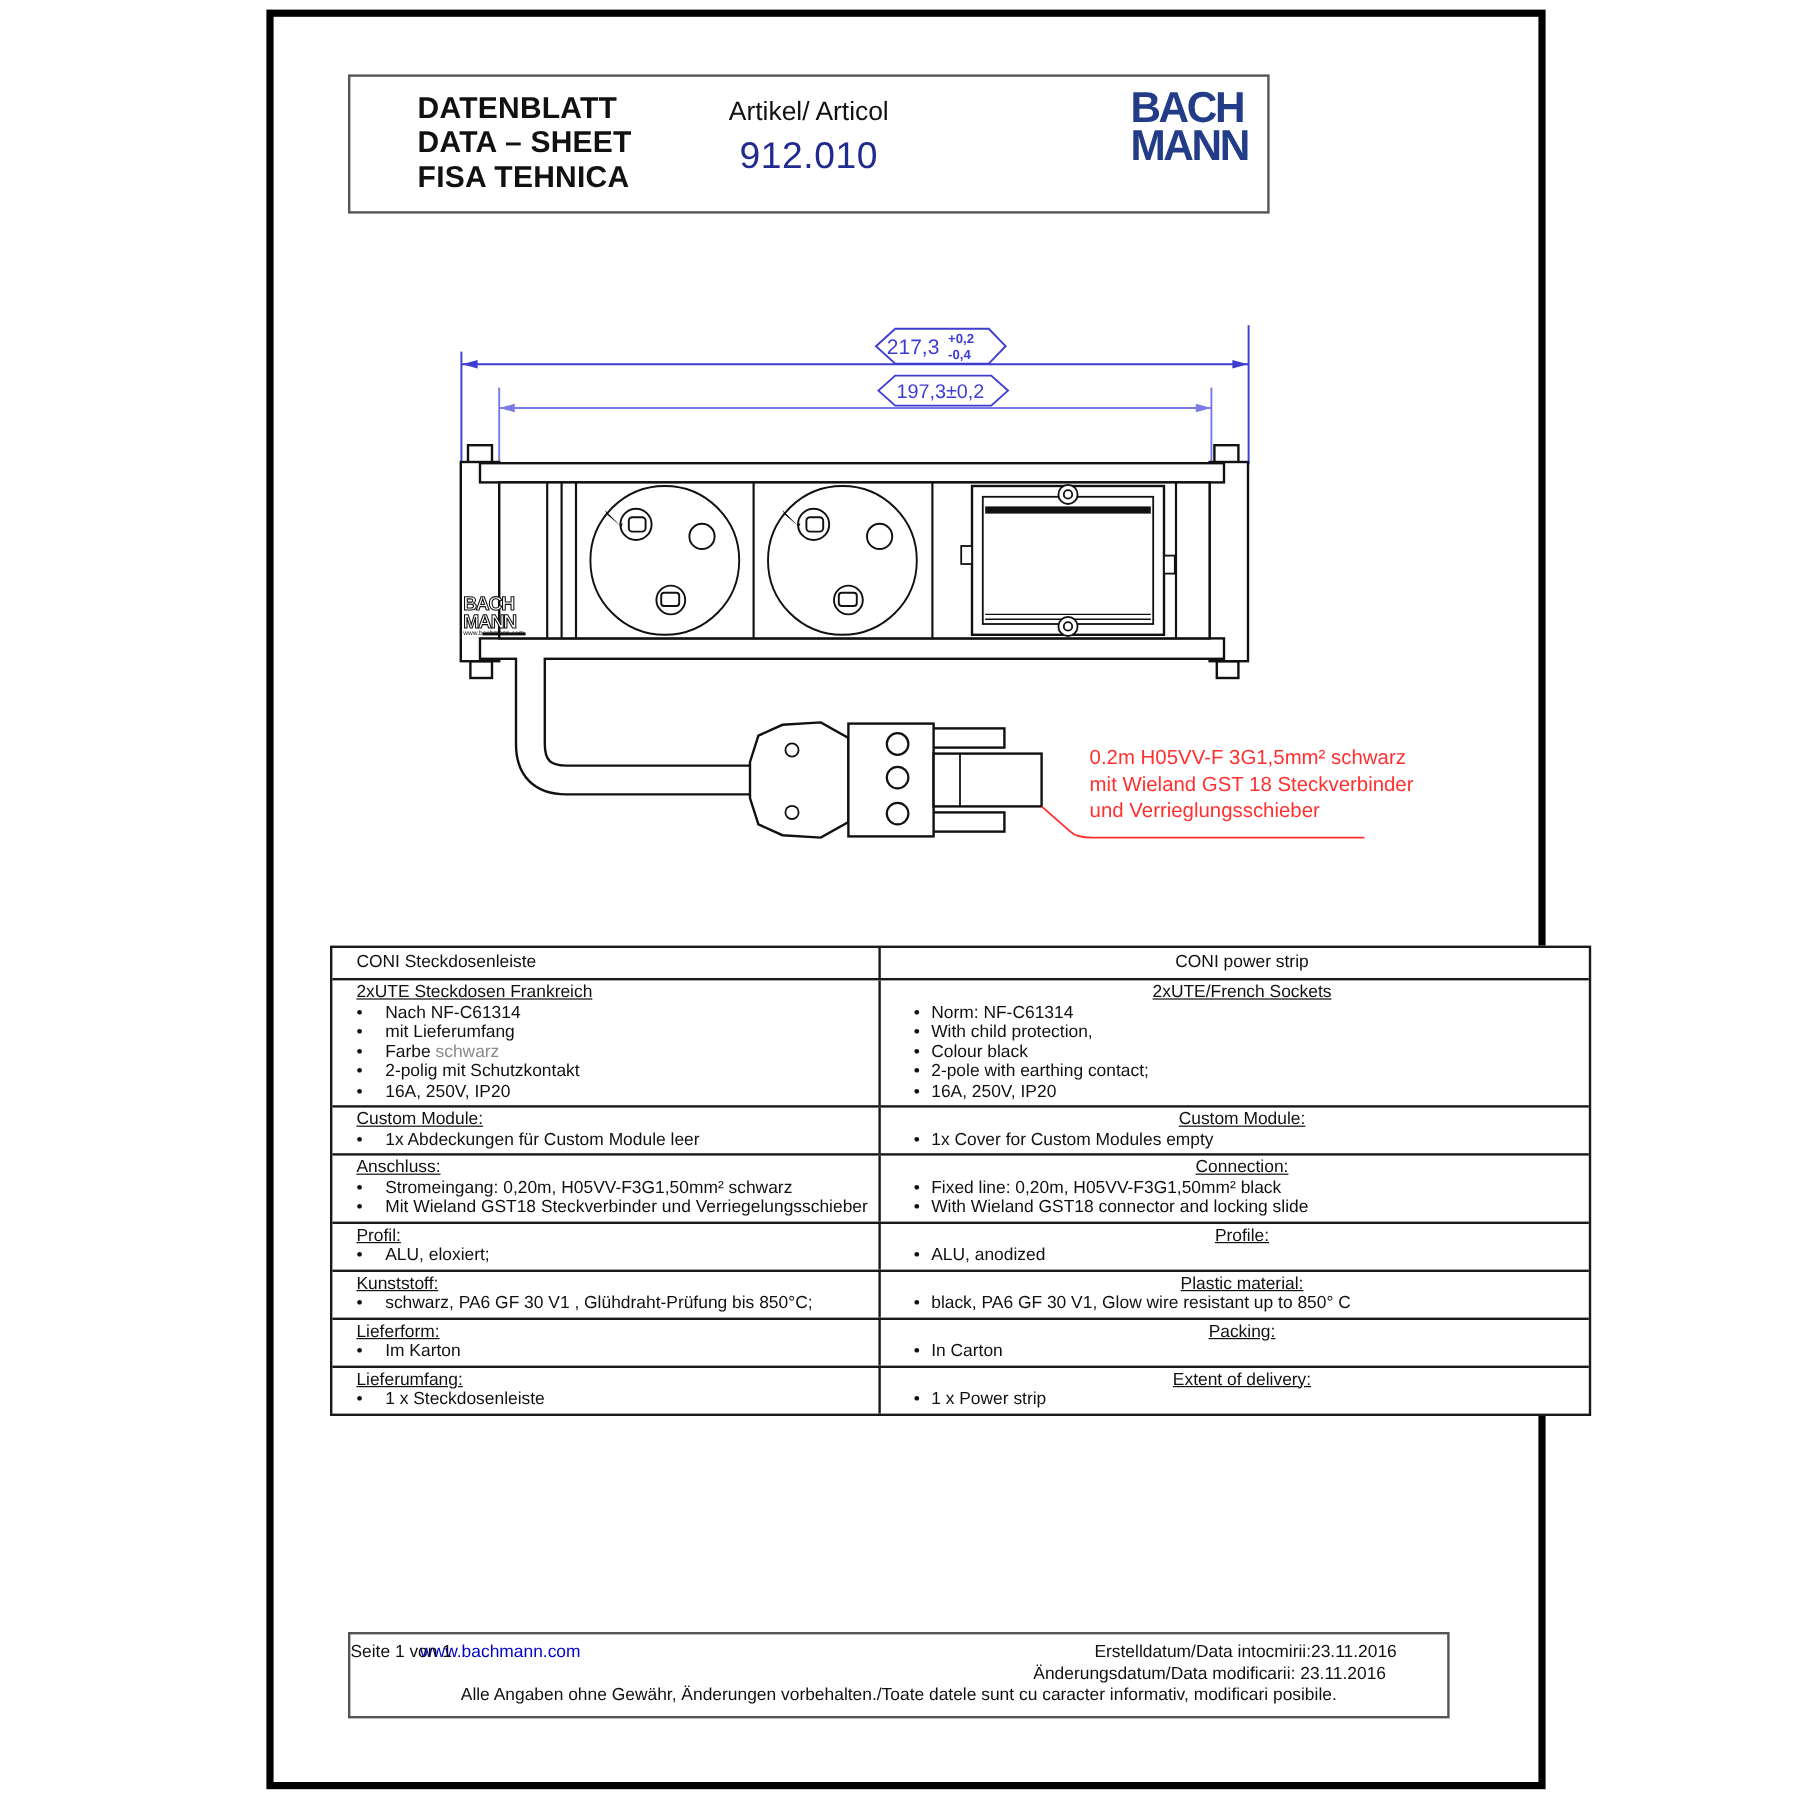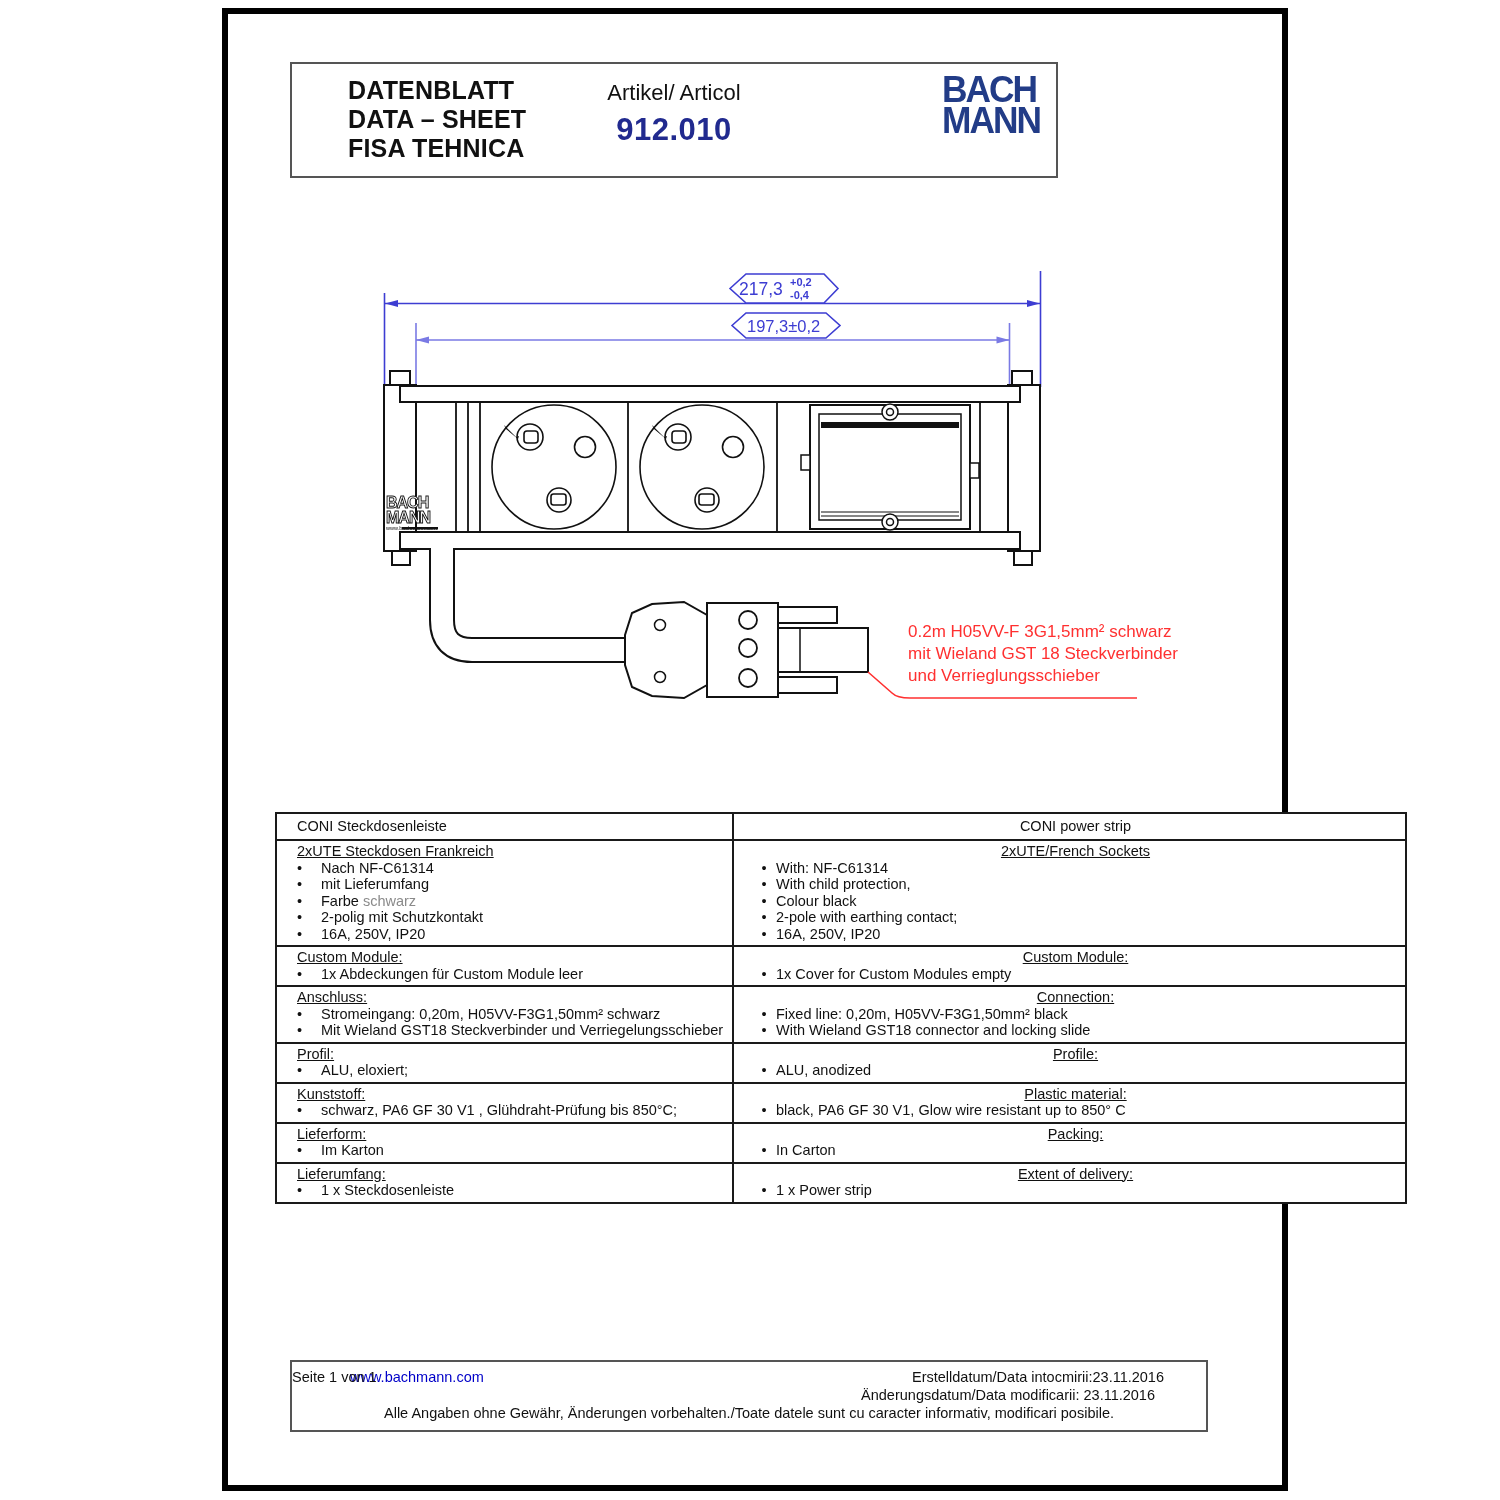--- a/index.html
+++ b/index.html
@@ -5,24 +5,24 @@
   html,body{margin:0;padding:0;background:#fff;}
   body{width:1500px;height:1500px;position:relative;font-family:"Liberation Sans",sans-serif;color:#111;}
   .abs{position:absolute;}
   
   .page-frame{left:222px;top:8px;width:1066px;height:1483px;border:6px solid #000;box-sizing:border-box;background:#fff;}
   
   .header-box{left:290px;top:62px;width:768px;height:116px;border:2px solid #555;box-sizing:border-box;background:#fff;}
   .doc-titles{left:56px;top:12px;font-size:25px;font-weight:bold;line-height:29px;letter-spacing:.2px;}
   .article-block{left:0;right:0;top:16px;text-align:center;}
   .article-label{font-size:22px;}
-  .article-number{font-size:31px;font-weight:bold;color:#212a8f;margin-top:6px;letter-spacing:.5px;}
+  .article-number{font-size:31px;font-weight:normal;color:#212a8f;margin-top:6px;letter-spacing:.5px;}
   .brand-logo{right:16px;top:10px;font-size:36px;font-weight:800;line-height:31px;color:#223c87;letter-spacing:-2px;transform:scaleX(.98);transform-origin:right top;text-align:left;}
   
-  .spec-table{left:275px;top:812px;width:1132px;border:2px solid #1a1a1a;box-sizing:border-box;background:#fff;font-size:14.5px;line-height:16.5px;}
+  .spec-table{left:275px;top:788px;width:1051px;border:2px solid #1a1a1a;box-sizing:border-box;background:#fff;font-size:14.5px;line-height:16.5px;}
   .t-hrow,.t-row{display:grid;grid-template-columns:455px 1fr;border-top:2px solid #1a1a1a;}
   .t-hrow{border-top:none;}
   .t-hcell{padding:4px 6px 4px 20px;height:17px;}
   .t-cell{padding:2px 6px 3px 20px;}
   .t-cell-en,.t-hcell-en{border-left:2px solid #1a1a1a;padding-left:18px;text-align:center;}
   .t-title{text-decoration:underline;}
   .t-item{display:flex;}
   .bullet{width:24px;flex:0 0 24px;}
   .muted{color:#8a8a8a;}
   
@@ -194,21 +194,21 @@
           </div>
           <div class="t-item">
             <span class="bullet">•</span>
             <span class="itx">16A, 250V, IP20</span>
           </div>
         </div>
         <div class="t-cell t-cell-en">
           <div class="t-title">2xUTE/French Sockets</div>
           <div class="t-item">
             <span class="bullet">•</span>
-            <span class="itx">With: NF-C61314</span>
+            <span class="itx">Norm: NF-C61314</span>
           </div>
           <div class="t-item">
             <span class="bullet">•</span>
             <span class="itx">With child protection,</span>
           </div>
           <div class="t-item">
             <span class="bullet">•</span>
             <span class="itx">Colour black</span>
           </div>
           <div class="t-item">

